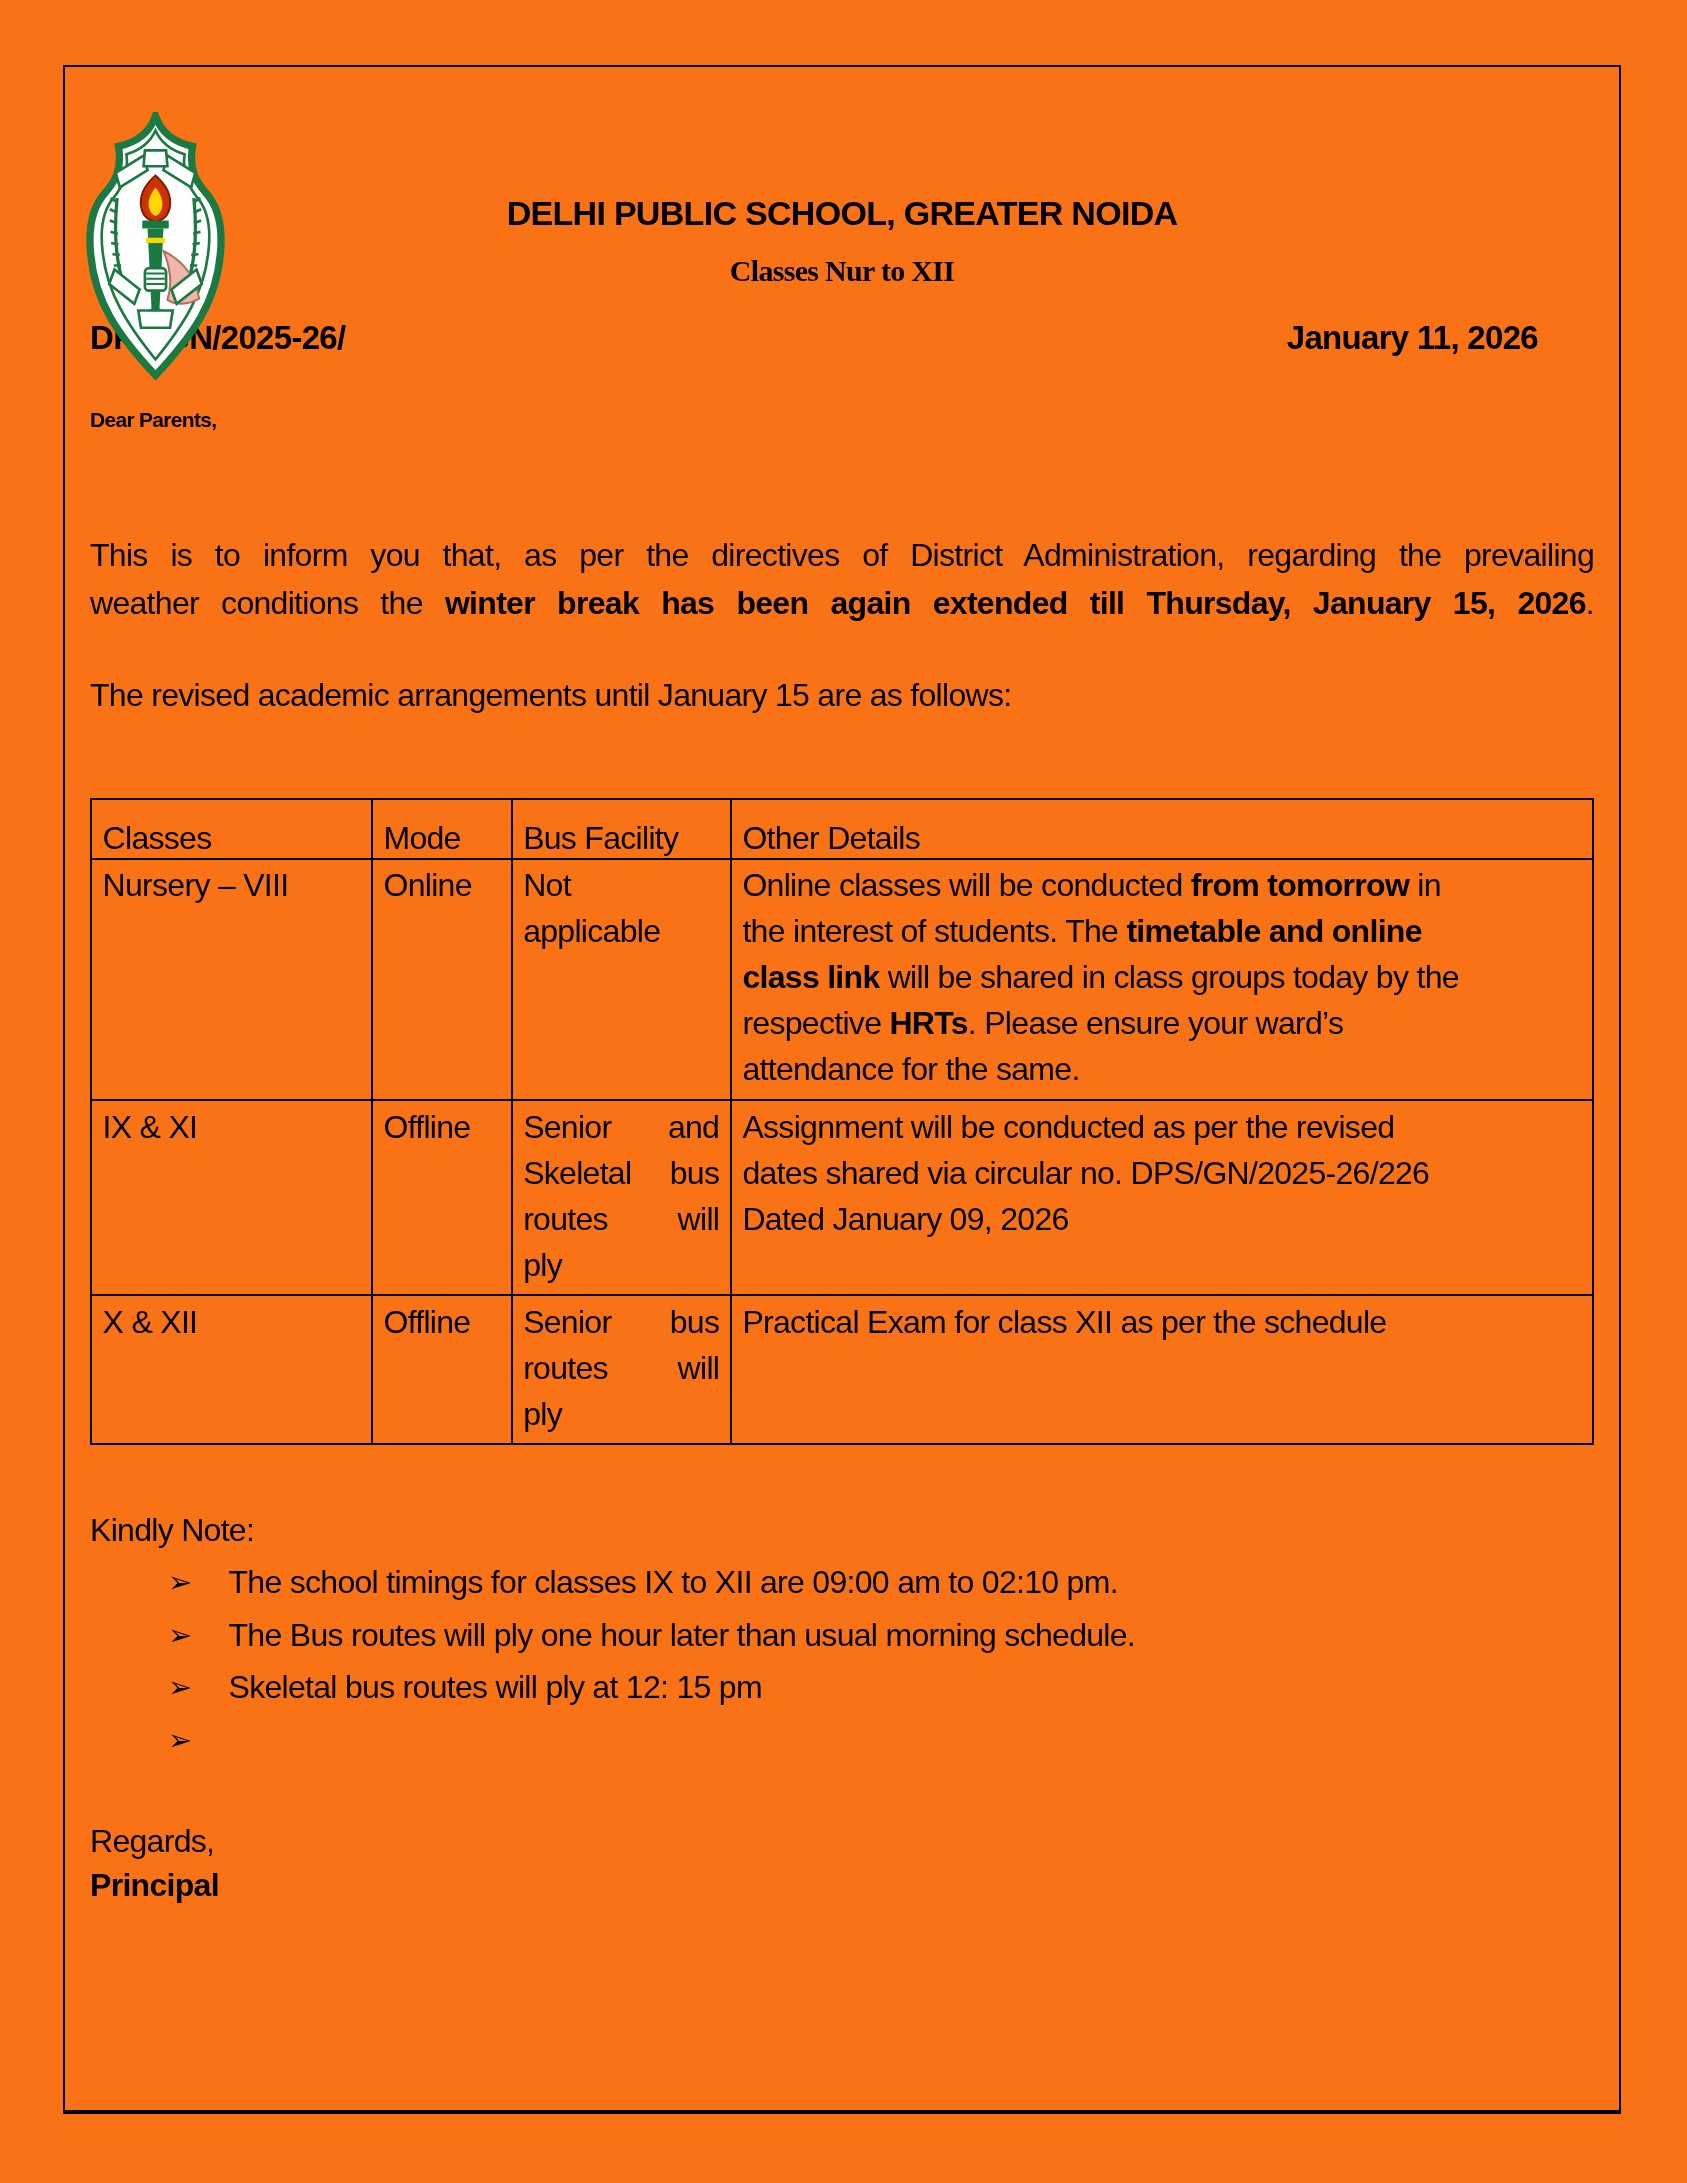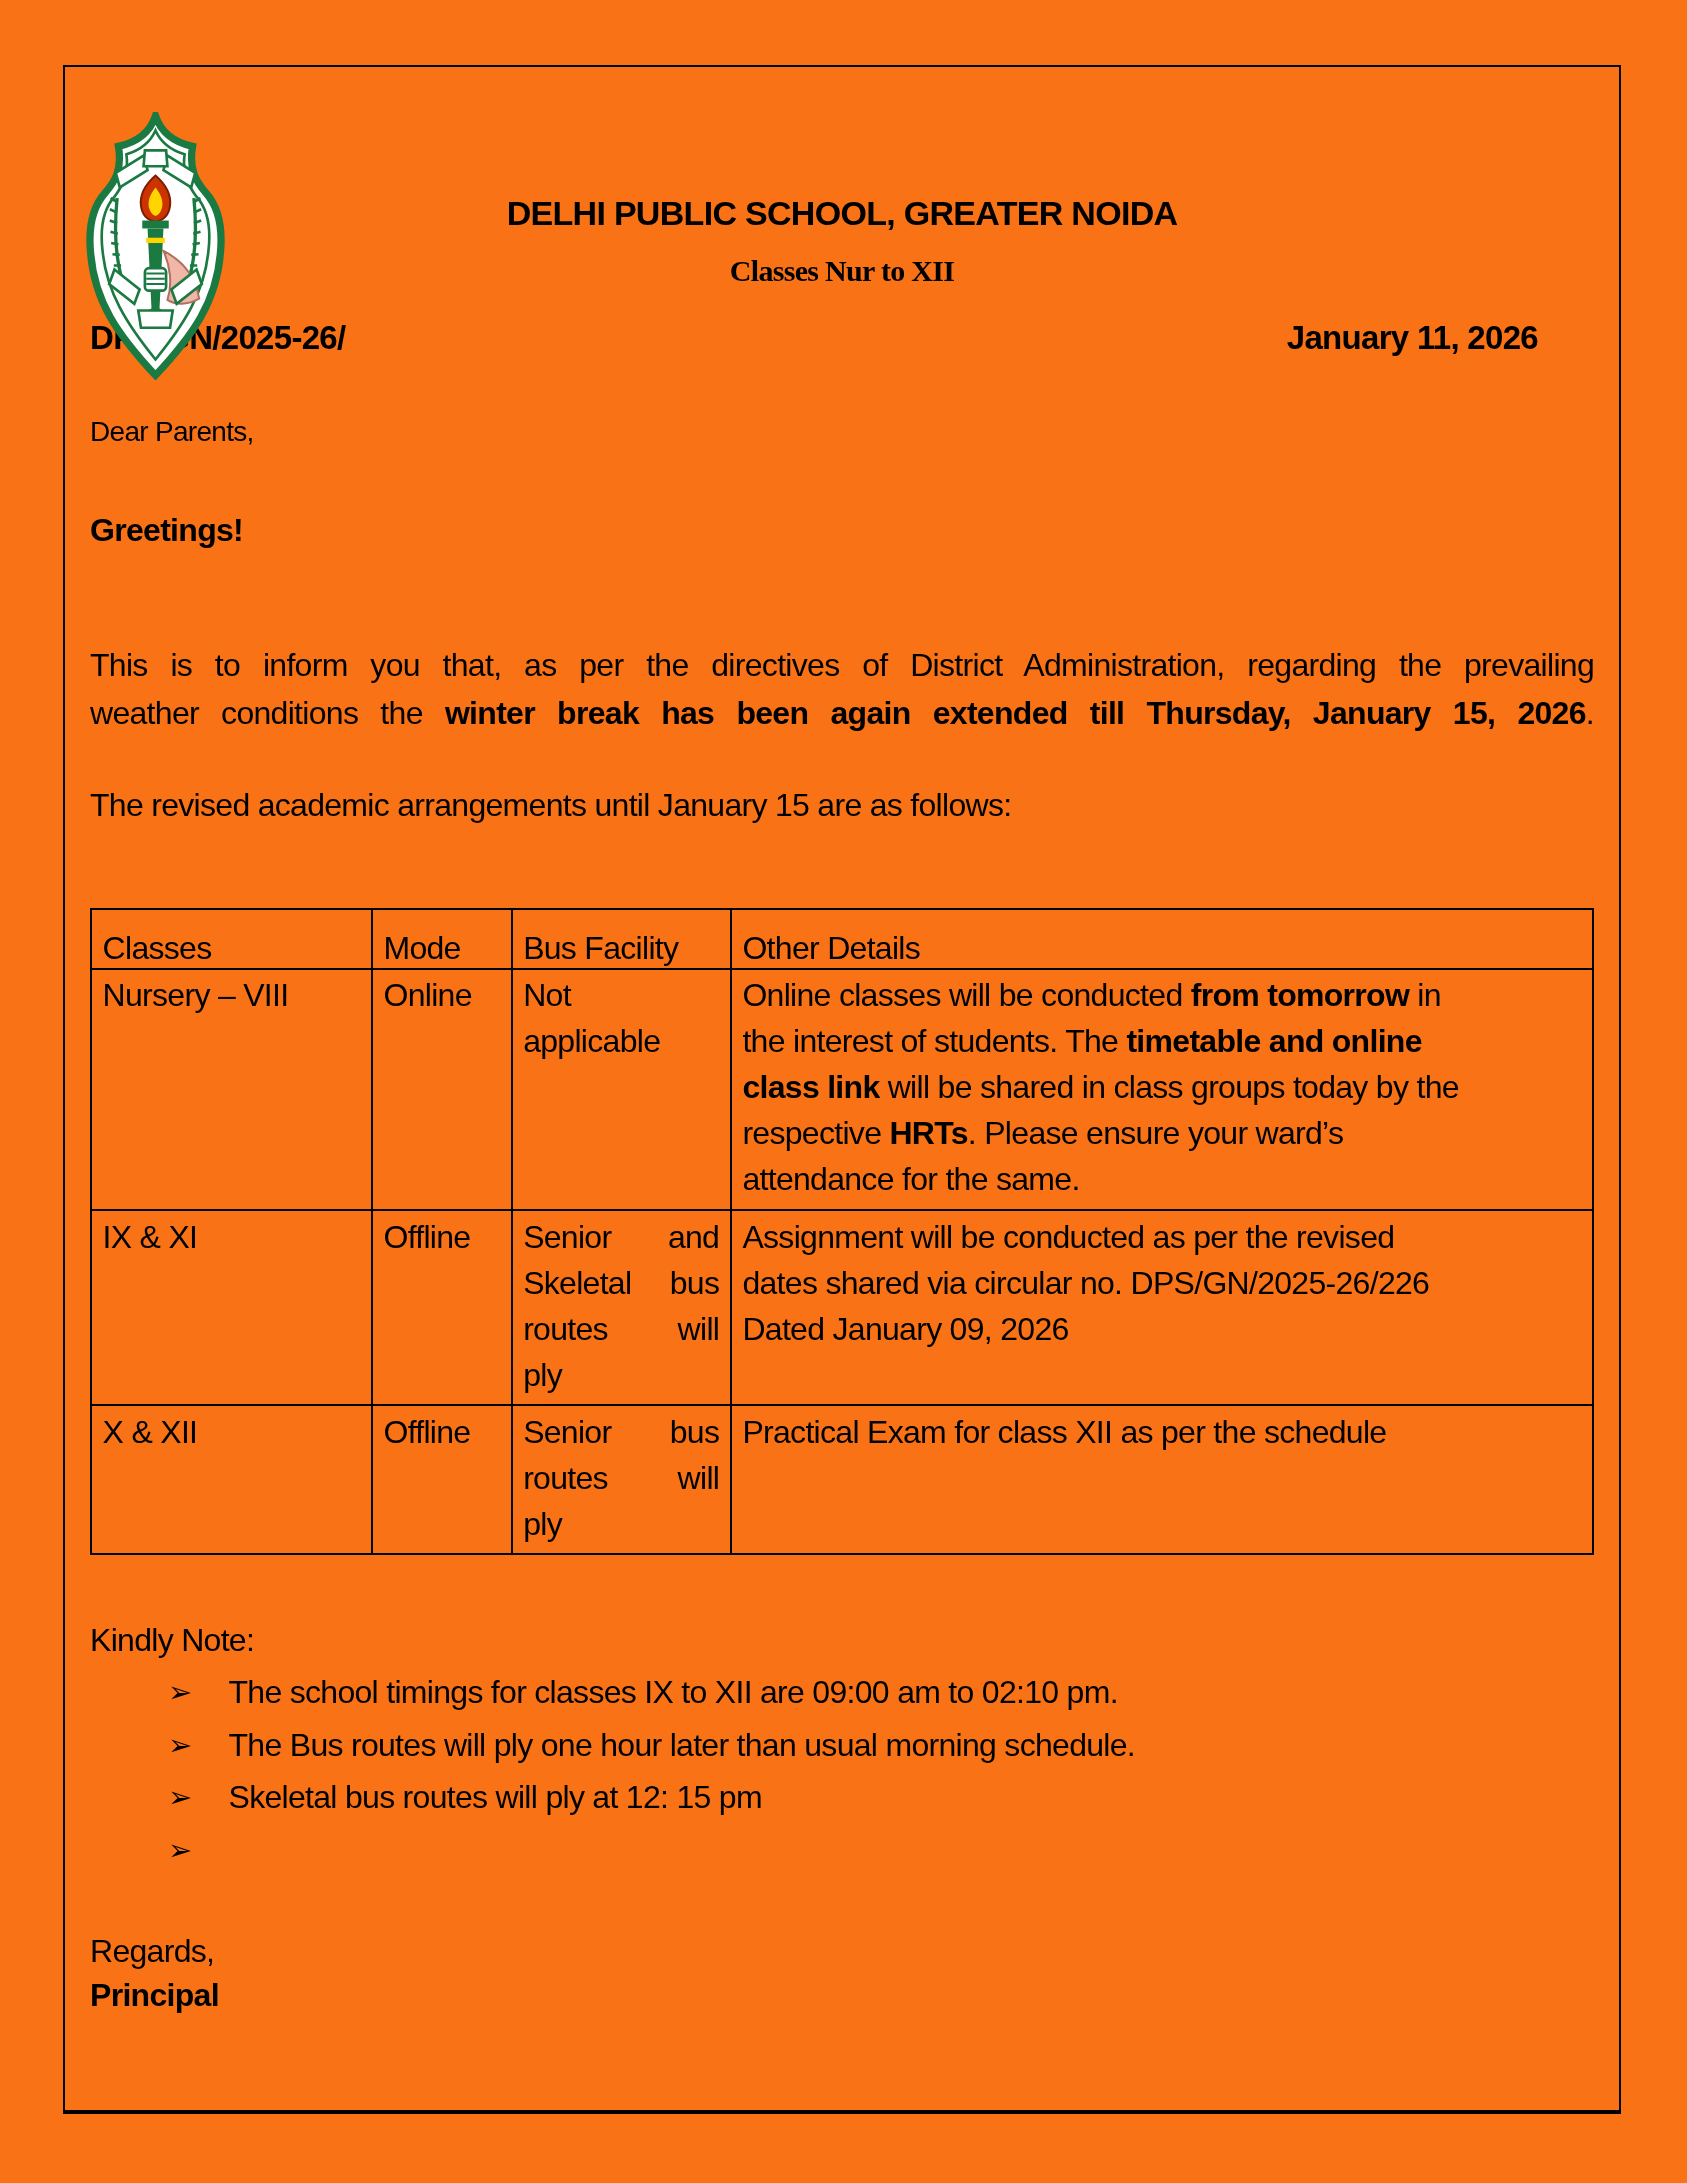--- a/index.html
+++ b/index.html
@@ -25,21 +25,21 @@
   .logo-wrap svg { width: 100%; height: 100%; }
 
   .doc-header { margin-top: 126px; text-align: center; }
   .school-name { font-weight: bold; font-size: 34px; line-height: 40px; letter-spacing: -0.7px; }
   .classes-range { font-weight: bold; font-size: 30px; line-height: 37px; margin-top: 18.5px; font-family: Liberation Serif, serif; }
 
   .ref-row { display: flex; justify-content: space-between; align-items: baseline;
              font-weight: bold; font-size: 33px; line-height: 40px; margin-top: 29px; }
   .ref-row .letter-date { margin-right: 56px; }
 
-  .salutation { font-weight: normal; font-size: 28px; line-height: 40px; margin-top: 54px; }
+  .salutation { font-weight: bold; font-size: 21px; line-height: 40px; margin-top: 42px; }
   .greeting   { font-weight: bold; font-size: 32px; line-height: 40px; margin-top: 58px; }
 
   .intro { margin-top: 91px; line-height: 48px; }
   .arr-intro { margin-top: 48px; line-height: 40px; }
 
   .tline { min-height: 1em; }
   .jl { text-align: justify; text-align-last: justify; }
 
   table.arrangements {
     width: 100%; margin-top: 83px;
@@ -113,21 +113,20 @@
       <div class="school-name">DELHI PUBLIC SCHOOL, GREATER NOIDA</div>
       <div class="classes-range">Classes Nur to XII</div>
     </div>
 
     <div class="ref-row">
       <span class="ref-no">DPS/GN/2025-26/</span>
       <span class="letter-date">January 11, 2026</span>
     </div>
 
     <div class="salutation">Dear Parents,</div>
-    <div class="greeting">Greetings!</div>
 
     <div class="intro">
         <div class="tline jl"><span>This is to inform you that, as per the directives of District Administration, regarding the prevailing</span></div>
         <div class="tline jl"><span>weather conditions the </span><span style="font-weight: 700;">winter break has been again extended till Thursday, January 15, 2026</span><span>.</span></div>
       </div>
 
     <div class="arr-intro">The revised academic arrangements until January 15 are as follows:</div>
 
     <table class="arrangements">
       <colgroup>

